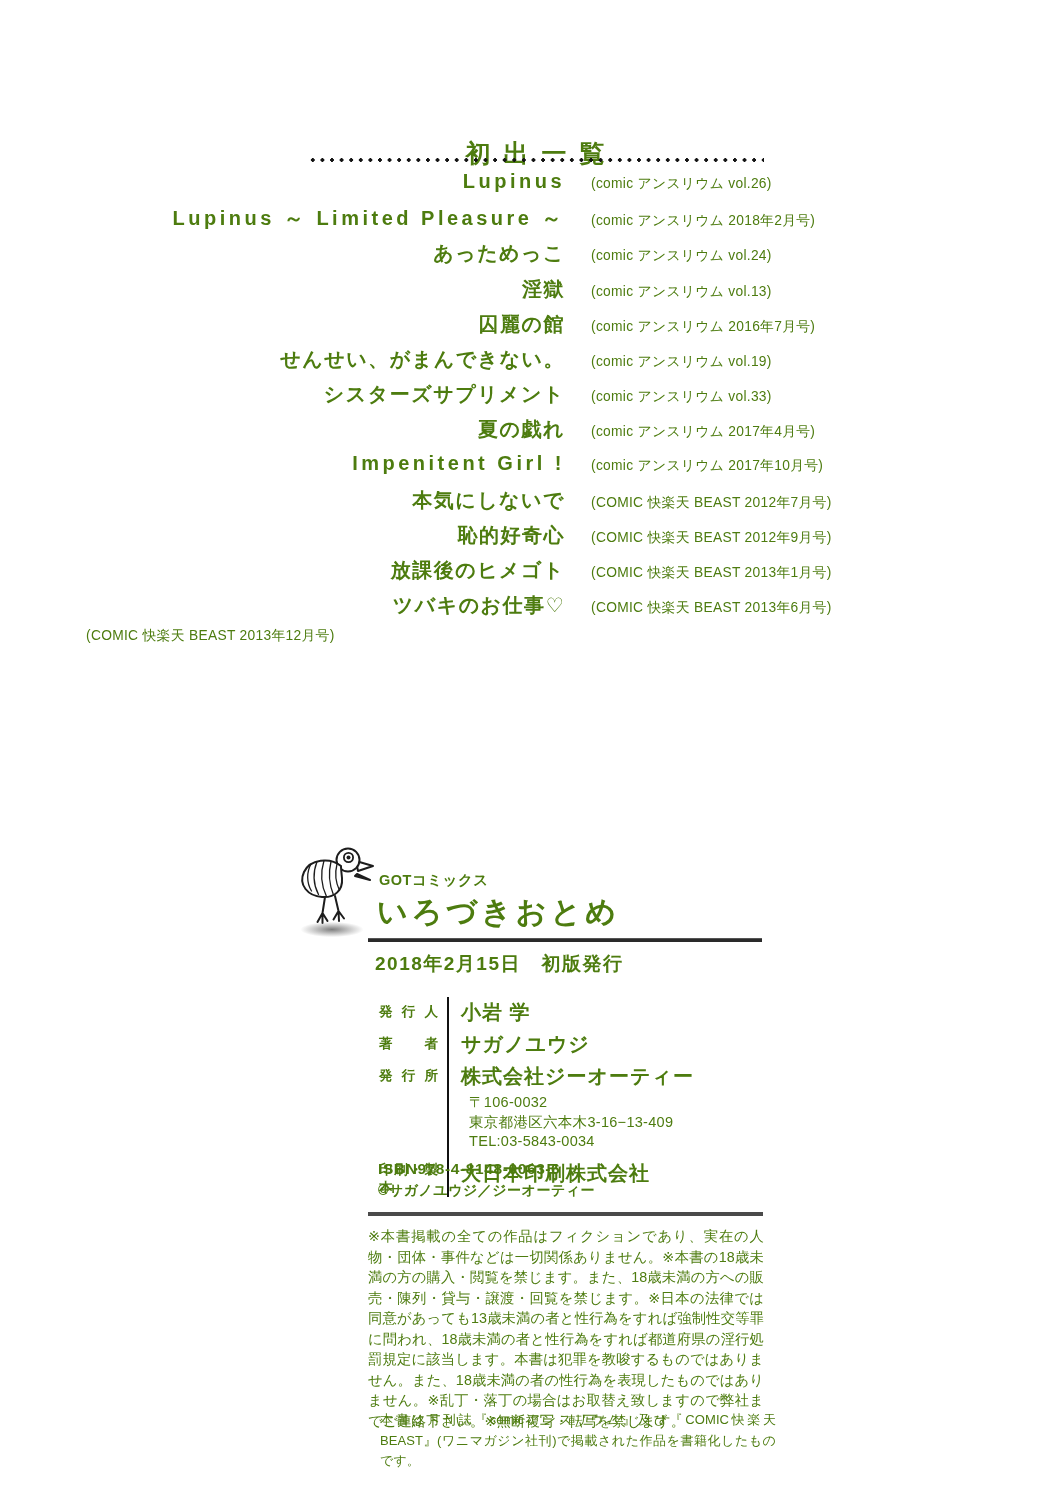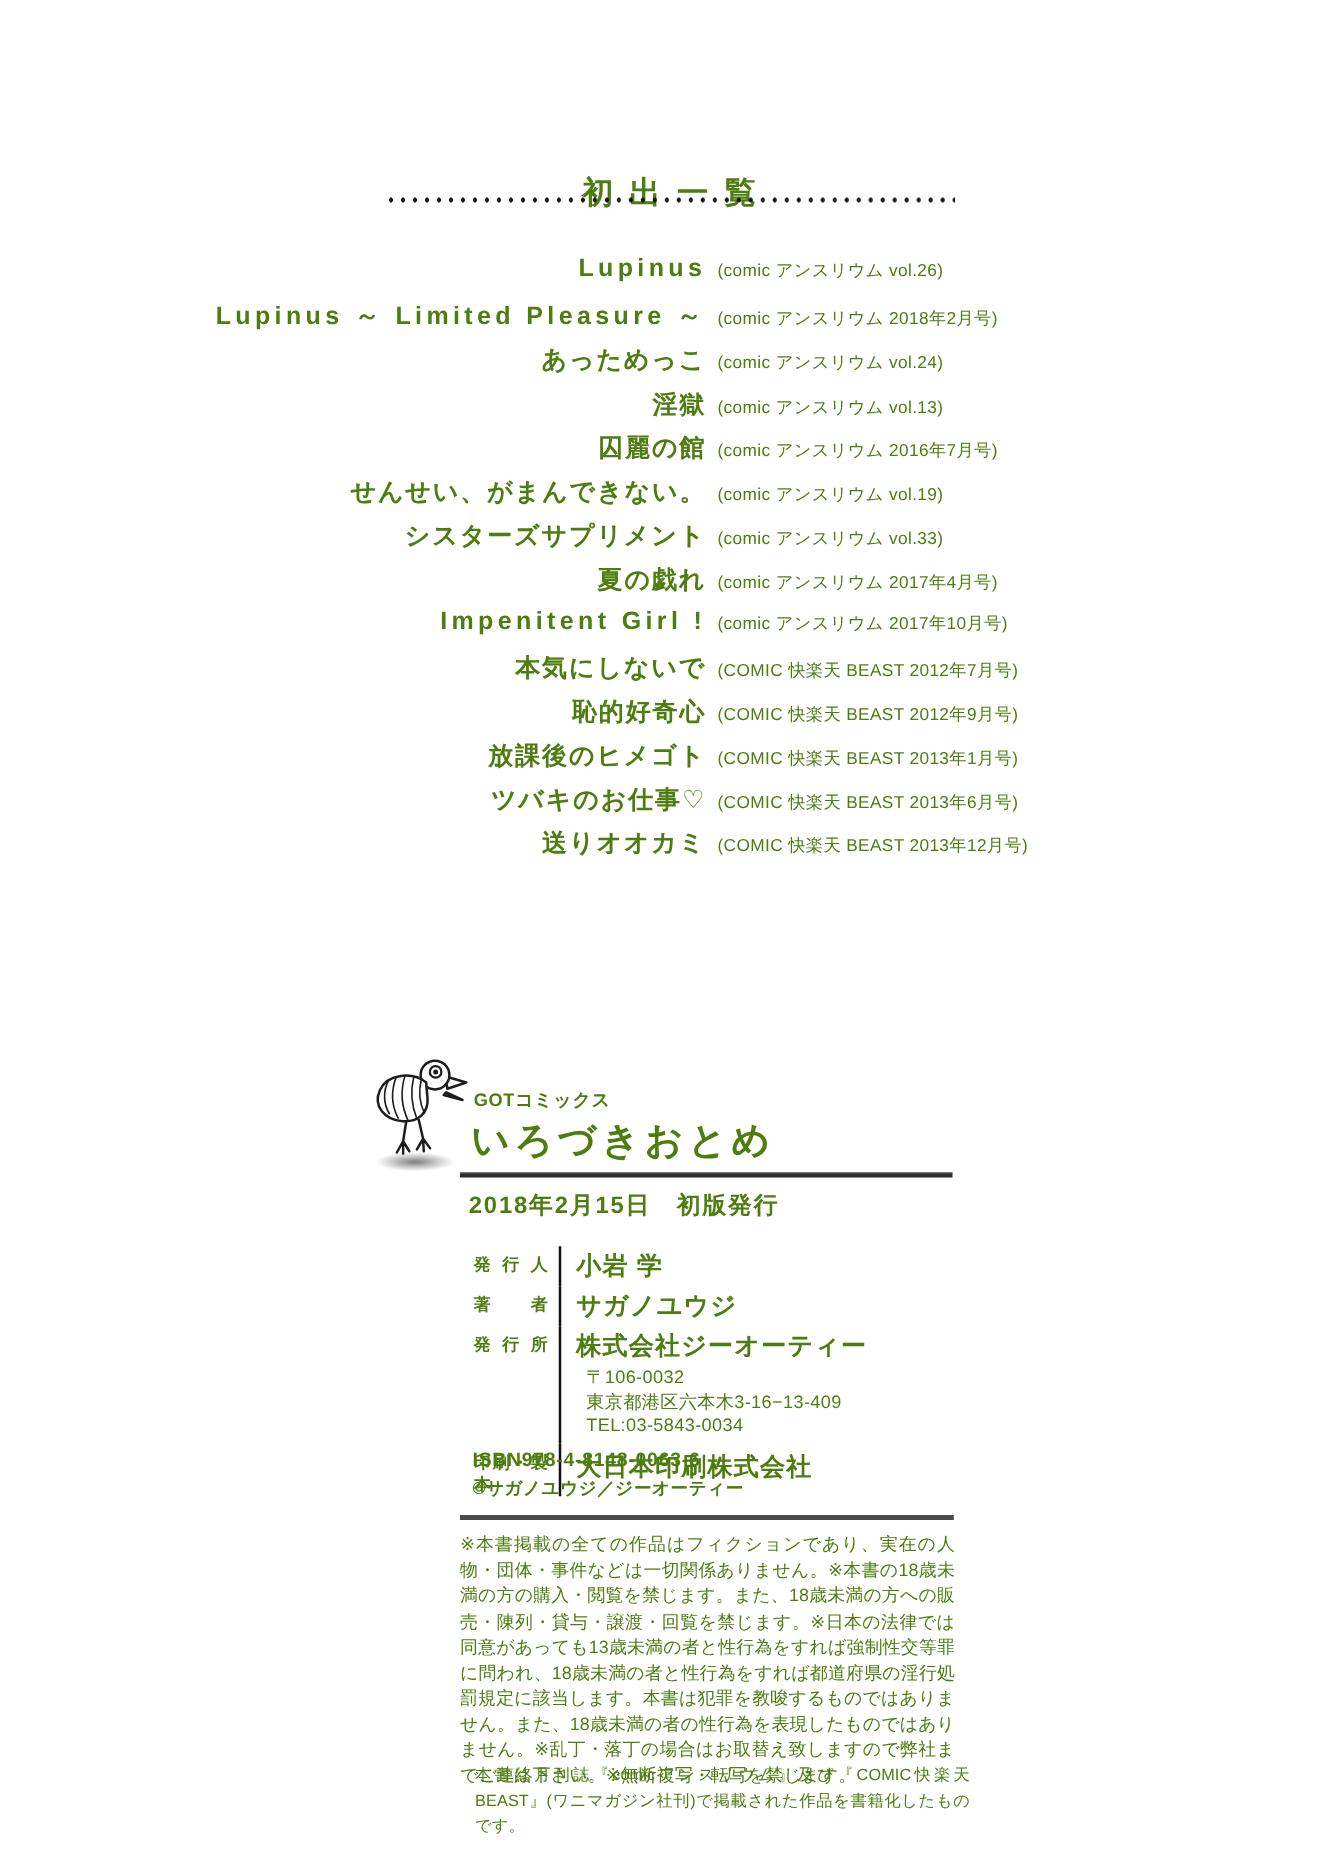--- a/index.html
+++ b/index.html
@@ -44,25 +44,24 @@
     height: 35.2px;
   }
   .entry-title {
     width: 505px;
     flex: none;
     text-align: right;
     font-size: 20px;
     font-weight: 600;
     letter-spacing: 1.5px;
     white-space: nowrap;
-    margin-top: 34px;
   }
   .entry-title.latin { letter-spacing: 3.5px; }
   .entry-source {
-    margin-left: 9px;
+    margin-left: 26px;
     font-size: 13.8px;
     font-weight: 500;
     letter-spacing: 0.3px;
     white-space: nowrap;
   }
 
   
   .bird-logo {
     position: absolute;
     left: 296px; top: 845px;
@@ -243,21 +242,20 @@
     </div>
     <div class="entry-row">
       <span class="entry-title">放課後のヒメゴト</span>
       <span class="entry-source">(COMIC 快楽天 BEAST 2013年1月号)</span>
     </div>
     <div class="entry-row">
       <span class="entry-title">ツバキのお仕事♡</span>
       <span class="entry-source">(COMIC 快楽天 BEAST 2013年6月号)</span>
     </div>
     <div class="entry-row">
-      <span class="entry-title">送りオオカミ</span>
       <span class="entry-source">(COMIC 快楽天 BEAST 2013年12月号)</span>
     </div>
   </div>
 
   <svg class="bird-logo" viewBox="0 0 82 86" aria-hidden="true">
     <g fill="none" stroke="#1d1d1d" stroke-width="2" stroke-linecap="round" stroke-linejoin="round">
 
       <path d="M60 16 L77 21 L62 26 Z" fill="#ffffff"></path>
       <path d="M61 29 L74 35 L59 31 Z" fill="#ffffff"></path>
 

